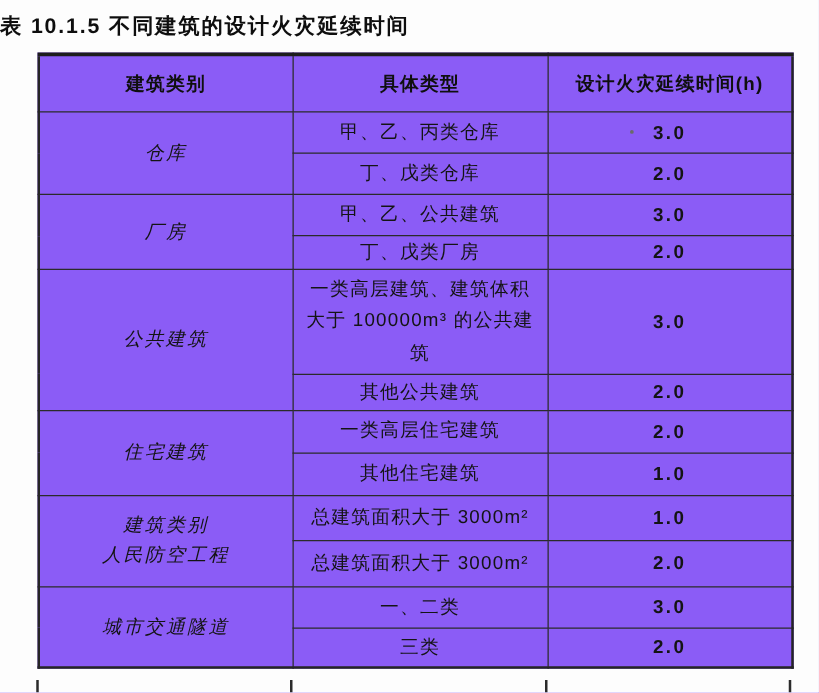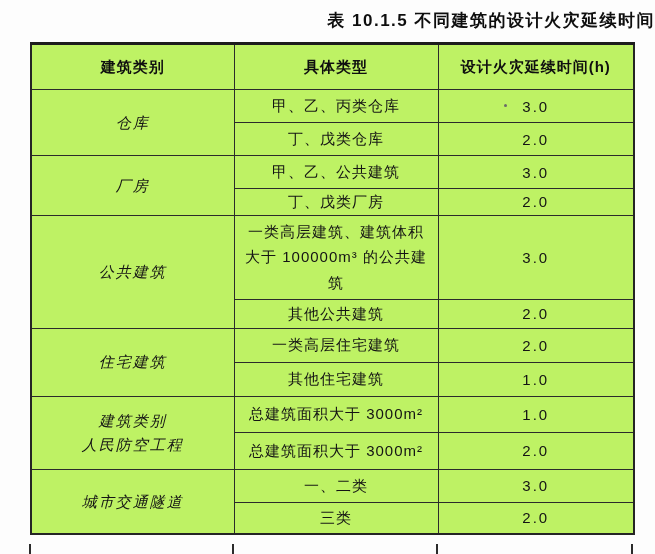--- a/index.html
+++ b/index.html
@@ -5,43 +5,43 @@
   html,body { margin:0; padding:0; }
   body {
     width:655px; height:554px;
     background:#fdfdfd;
     font-family:"Liberation Sans","DejaVu Sans",sans-serif;
     color:#141414;
   }
   .page { position:relative; width:655px; height:554px; overflow:hidden; background:#fdfdfd; }
   .title {
     position:absolute; top:9px; left:0; width:100%;
-    text-align:right; font-weight:bold; font-size:17px; letter-spacing:1.5px;
+    text-align:left; font-weight:bold; font-size:17px; letter-spacing:1.5px;
     color:#0e0e0e;
   }
   table.fire-table {
     position:absolute; left:30px; top:42px;
     border-collapse:collapse; table-layout:fixed;
     width:603px;
-    background:#bef264;
+    background:#8b5cf6;
   }
   table.fire-table { border:2px solid #252525; border-top:3px solid #1d1d1d; }
   .fire-table th, .fire-table td {
     border:1px solid #2b2b2b;
     text-align:center; vertical-align:middle;
     padding:0 4px;
     font-size:15px;
     overflow:hidden;
   }
   .fire-table th { font-weight:bold; font-size:15px; letter-spacing:1px; color:#0f0f0f; }
   .cat { letter-spacing:2px; }
   .cat .line { line-height:1.55;font-style:italic; }
   .typ { letter-spacing:1px; }
   .typ .line { line-height:1.7; }
-  .val { letter-spacing:2px; font-size:15px; }
+  .val { letter-spacing:2px; font-size:15px;font-weight:bold; }
   
   .stub {
     position:absolute; top:544px; height:10px; width:2px;
     background:#2b2b2b;
   }
   .stub.s0 { left:29px; }
   .stub.s1 { left:232px; }
   .stub.s2 { left:436px; }
   .stub.s3 { left:631px; }
   .artifact-dot {

